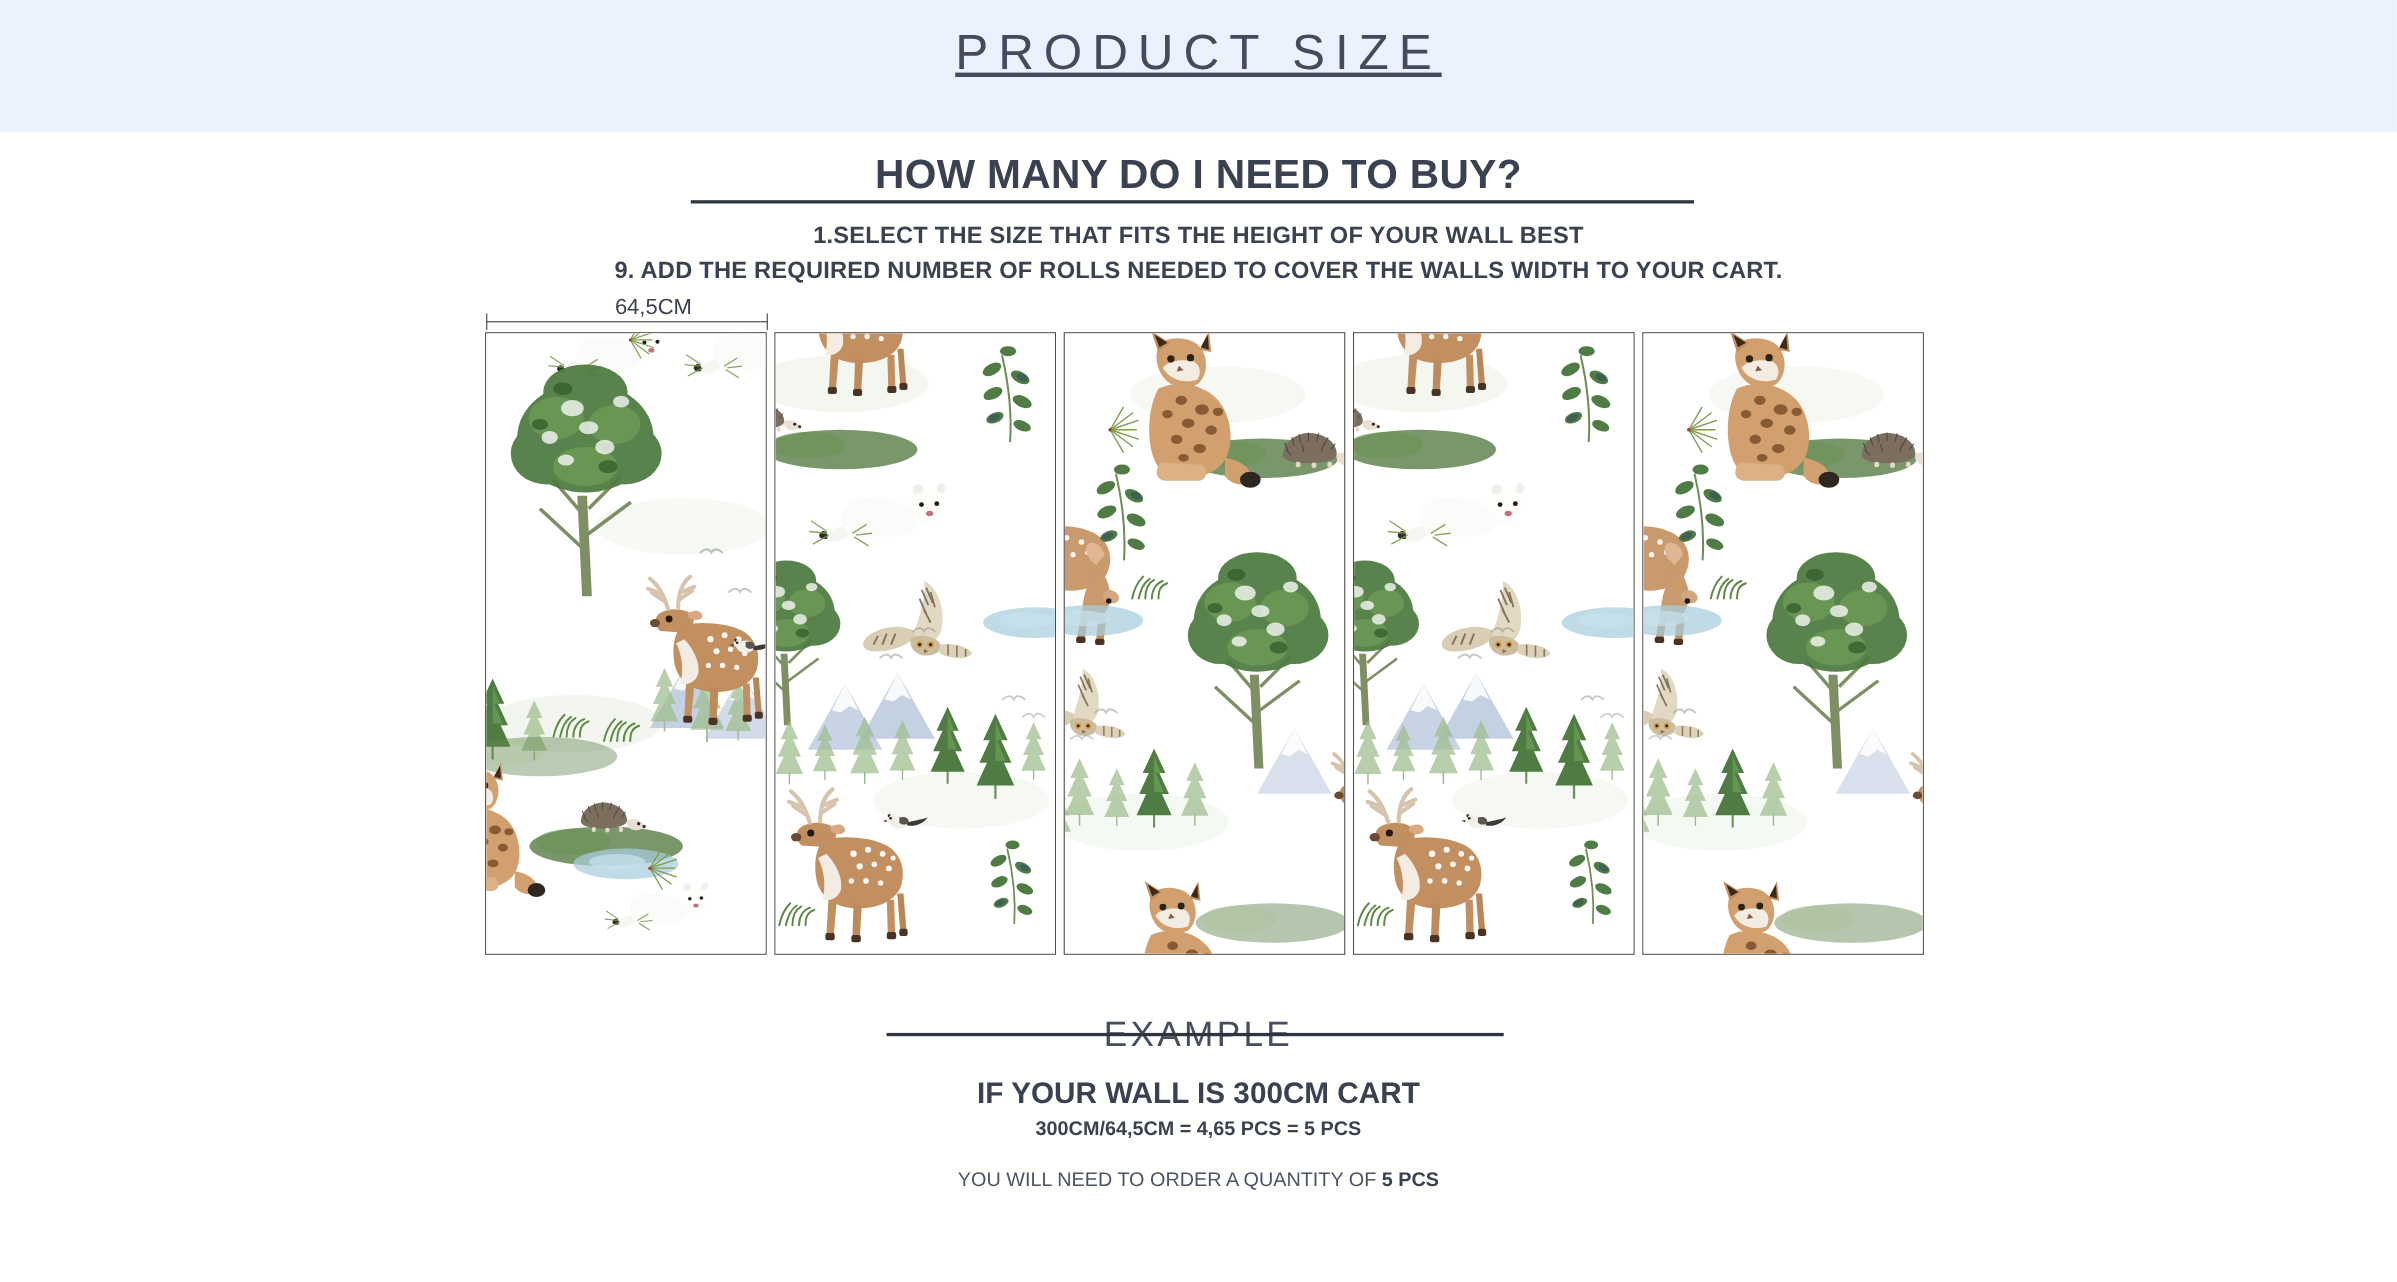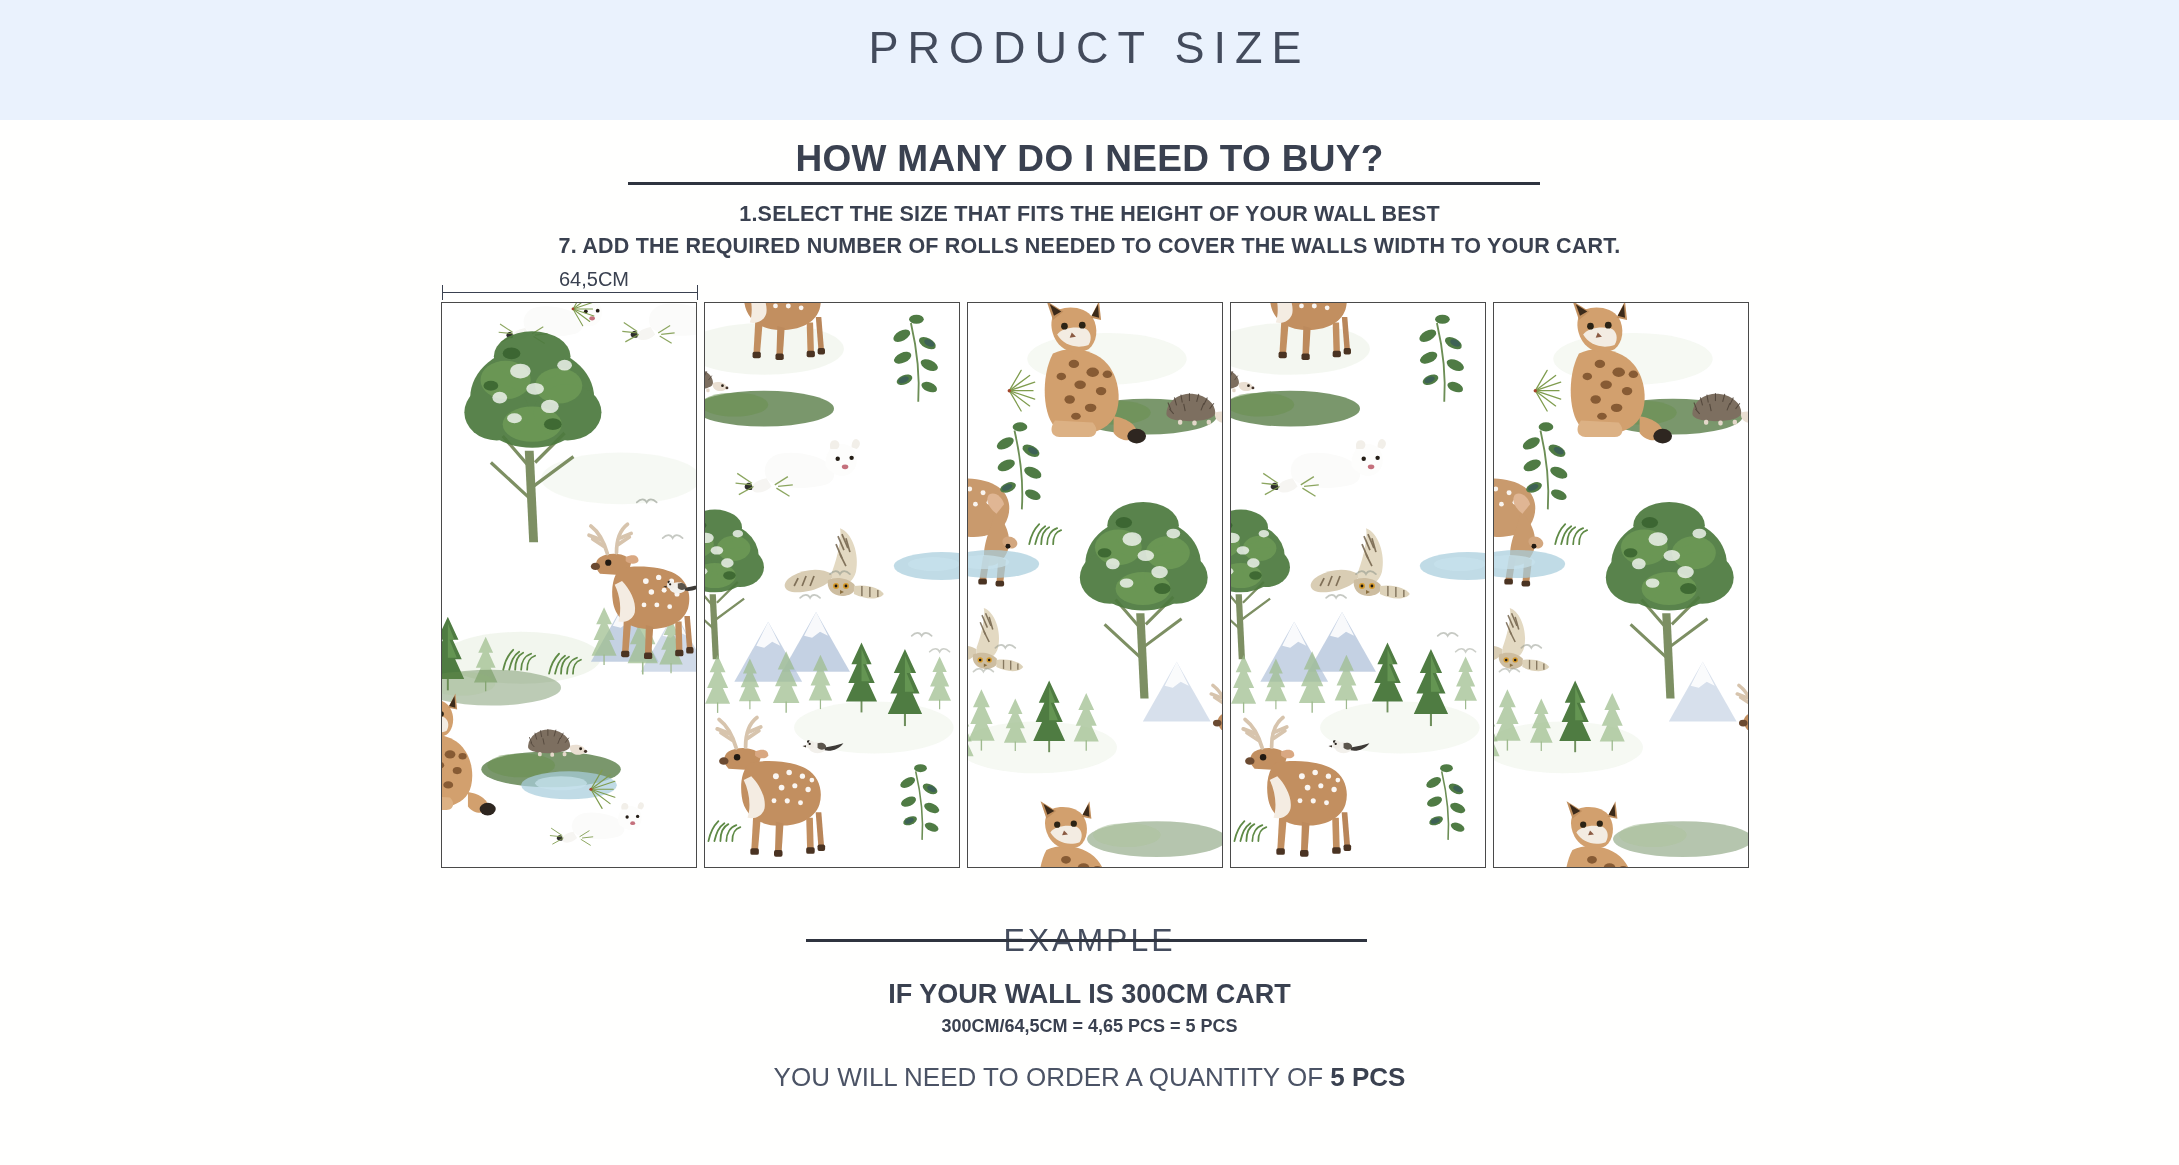--- a/index.html
+++ b/index.html
@@ -13,20 +13,21 @@
   }
   .header-band{
     position:absolute;left:0;top:0;width:2179px;height:120px;
     background:#eaf2fd;
   }
   .header-title{
     position:absolute;left:0;top:22px;width:2179px;
     text-align:center;
     font-size:45px;font-weight:300;letter-spacing:9px;
     color:#434b5c;
+    text-decoration:underline;
   }
   .section-heading{
     position:absolute;left:0;width:2179px;text-align:center;
     font-size:37px;font-weight:600;letter-spacing:0.3px;color:#3a4150;
   }
   #how-many-heading{top:138px;}
   .rule{
     position:absolute;height:3px;background:#2f343f;
   }
   #rule-top{left:628px;top:182px;width:912px;}
@@ -67,34 +68,34 @@
   }
   .panel svg{display:block;width:100%;height:100%;}
 
   #example-heading{top:922px;font-weight:300;font-size:32px;letter-spacing:3px;color:#454d5e;}
 
   .example-line{
     position:absolute;left:0;width:2179px;text-align:center;color:#3a4150;
   }
   #ex-line-1{top:979px;font-size:27px;font-weight:700;}
   #ex-line-2{top:1016px;font-size:18px;font-weight:600;}
-  #ex-line-3{top:1062px;font-size:26px;font-weight:400;color:#4b5365;}
+  #ex-line-3{top:1062px;font-size:18px;font-weight:400;color:#4b5365;}
   #ex-line-3 b{font-weight:700;color:#3a4150;}
 </style>
 </head>
 <body>
 
 <div class="header-band"></div>
 <div class="header-title">PRODUCT SIZE</div>
 
 <div class="section-heading" id="how-many-heading">HOW MANY DO I NEED TO BUY?</div>
 <div class="rule" id="rule-top"></div>
 
 <div class="instruction" id="instr-1">1.SELECT THE SIZE THAT FITS THE HEIGHT OF YOUR WALL BEST</div>
-<div class="instruction" id="instr-2">7. ADD THE REQUIRED NUMBER OF ROLLS NEEDED TO COVER THE WALLS WIDTH TO YOUR CART.</div>
+<div class="instruction" id="instr-2">9. ADD THE REQUIRED NUMBER OF ROLLS NEEDED TO COVER THE WALLS WIDTH TO YOUR CART.</div>
 
 <div class="dim-label">64,5CM</div>
 <div class="dim-line"></div>
 <div class="dim-cap" id="dim-cap-left"></div>
 <div class="dim-cap" id="dim-cap-right"></div>
 
 <div class="panels">
 
   <svg width="0" height="0" style="position:absolute" aria-hidden="true">
     <defs>

